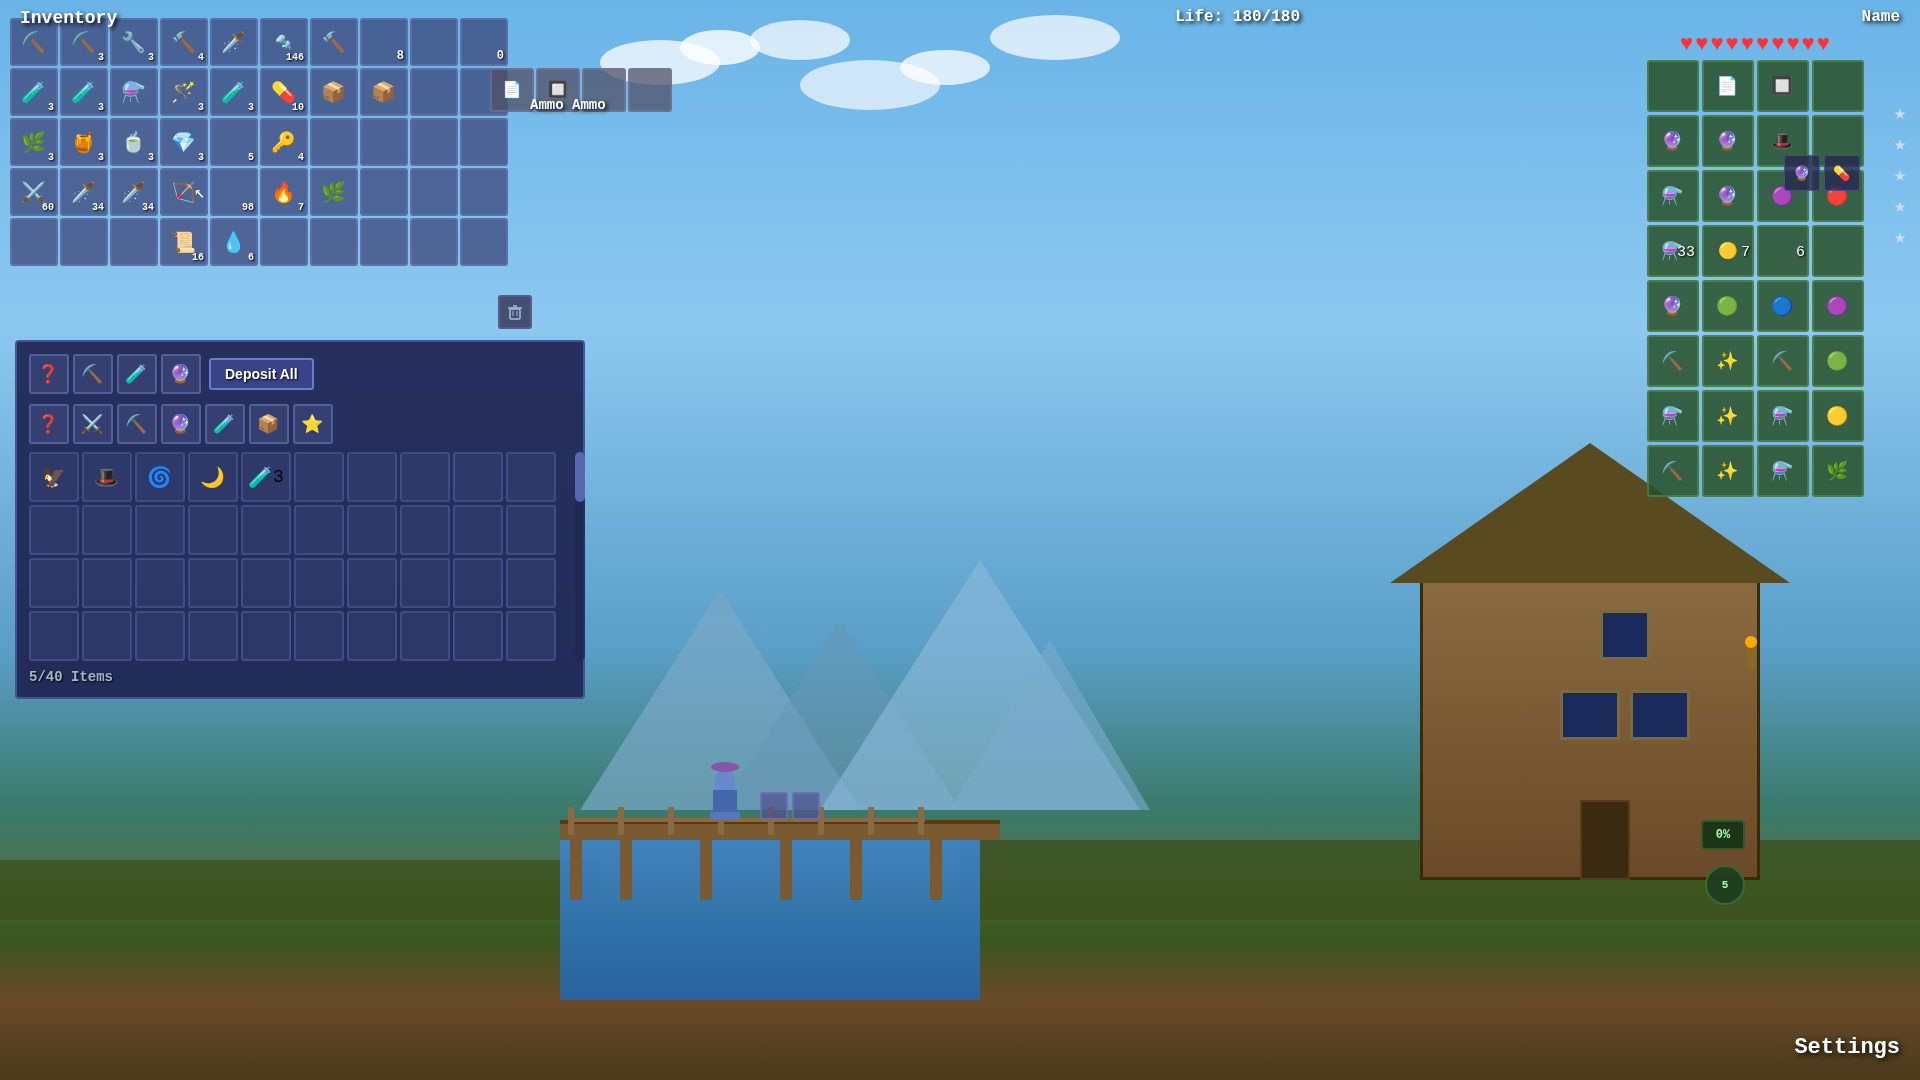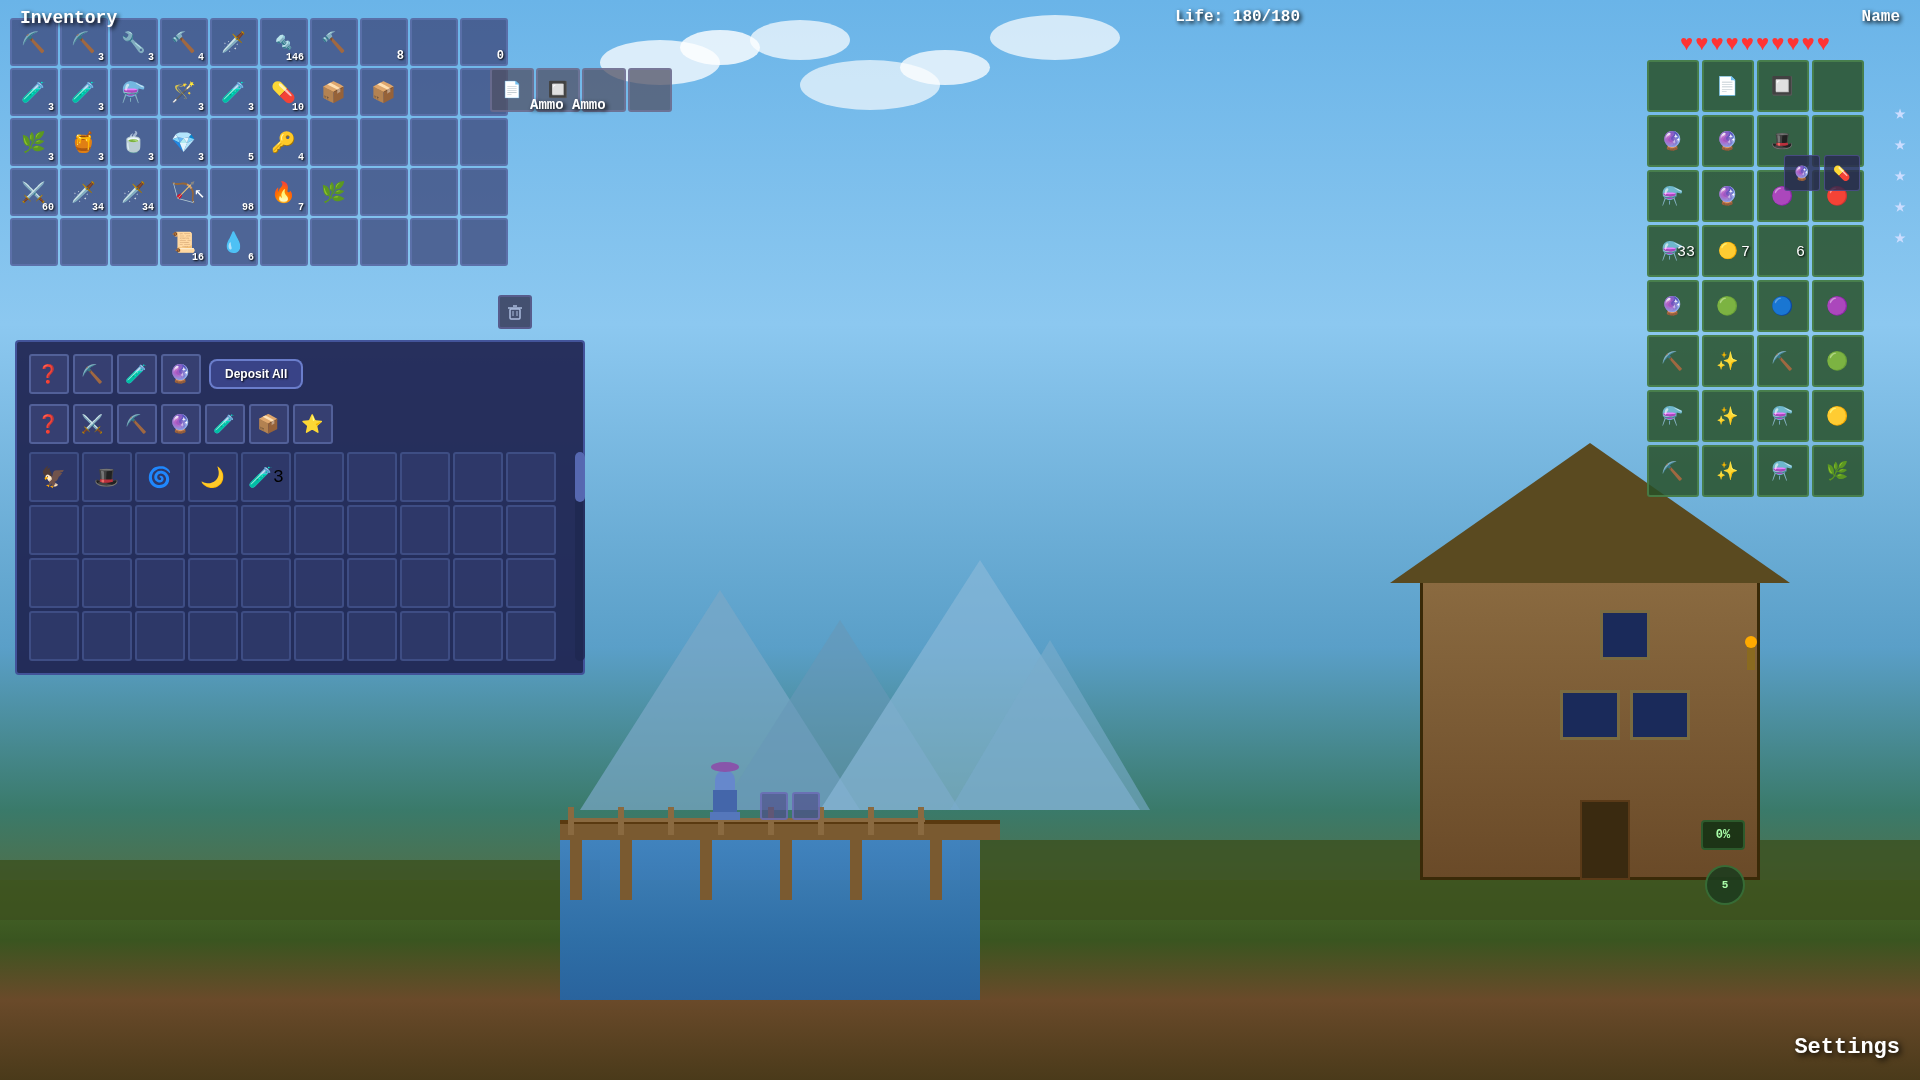--- a/index.html
+++ b/index.html
@@ -154,23 +154,23 @@
       justify-content: center;
       font-size: 18px;
       cursor: pointer;
     }
 
     .deposit-btn {
       background: rgba(60, 70, 140, 0.9);
       border: 2px solid rgba(120, 140, 220, 0.8);
       color: white;
       padding: 6px 14px;
-      font-size: 12px;
+      font-size: 14px;
       font-weight: bold;
-      border-radius: 8px;
+      border-radius: 3px;
       cursor: pointer;
       text-shadow: 1px 1px 2px #000;
     }
 
     .search-box {
       flex: 1;
       background: rgba(40, 50, 100, 0.85);
       border: 1px solid rgba(100, 120, 180, 0.5);
       border-radius: 3px;
       padding: 6px 10px;
@@ -761,15 +761,16 @@
       <div class="chest-slot"></div>
       <div class="chest-slot"></div>
       <div class="chest-slot"></div>
     </div>
 
     <div style="position:absolute;right:-14px;top:0;width:10px;height:100%;background:rgba(30,40,80,0.8);border-radius:5px;">
       <div style="width:10px;height:50px;background:rgba(100,120,200,0.8);border-radius:5px;"></div>
     </div>
   </div>
 
+  <div class="items-count">5/40 Items</div>
 </div>
 
 <div class="settings-btn">Settings</div>
 
 </body></html>

